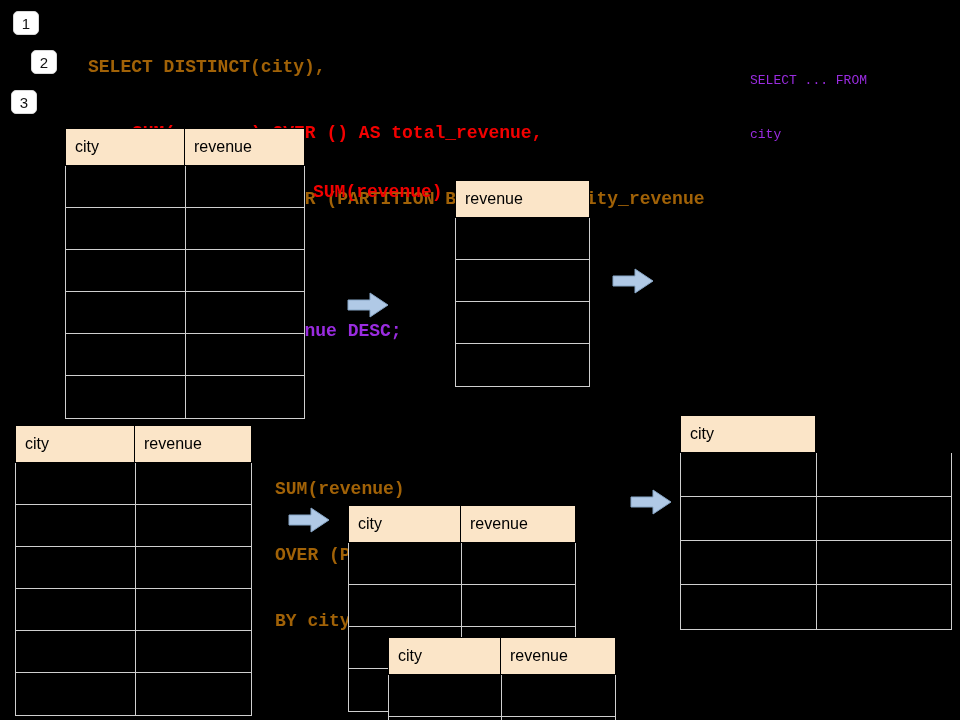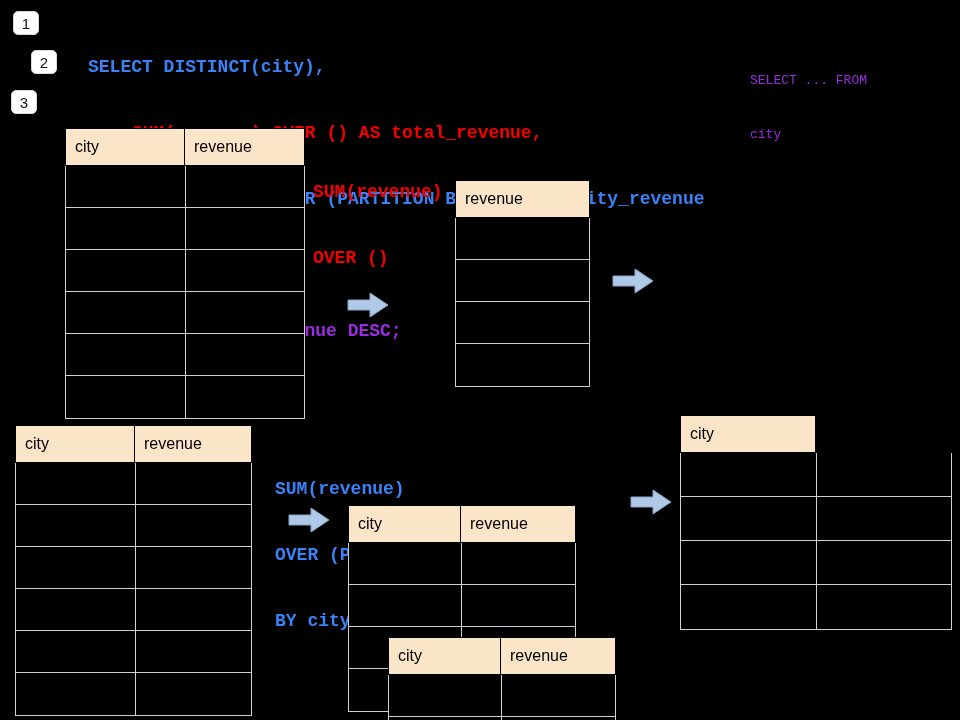--- a/index.html
+++ b/index.html
@@ -9,21 +9,21 @@
   }
   .abs{position:absolute;}
   .code{
     font-family:"Liberation Mono","DejaVu Sans Mono",monospace;
     font-weight:bold;font-size:18px;line-height:22px;white-space:pre;
   }
   .small-code{
     font-family:"Liberation Mono","DejaVu Sans Mono",monospace;
     font-weight:normal;font-size:13px;line-height:18px;white-space:pre;
   }
-  .c-green{color:#3b82f6}
+  .c-green{color:#a16207}
   .c-red{color:#f40000}
   .c-purple{color:#9a2ce0}
   .ind1{padding-left:22px}
   .ind2{padding-left:44px}
   .badge{
     position:absolute;width:26px;height:24px;background:#ffffff;border:1px solid #d8d8d8;
     border-radius:5px;color:#111;display:flex;align-items:center;justify-content:center;
     font-size:15px;box-sizing:border-box;
   }
   .table{position:absolute;}
@@ -57,21 +57,20 @@
   <div class="c-purple ind1">ORDER by city_revenue DESC;</div>
 </div>
 
 <div class="abs small-code c-purple" style="left:750px;top:36px">
   <div>SELECT ... FROM</div>
   <div>city</div>
 </div>
 
 <div class="abs code c-red" style="left:313px;top:137px">
   <div>SUM(revenue)</div>
-  <div>OVER ()</div>
 </div>
 
 <div class="abs code c-green" style="left:275px;top:434px">
   <div>SUM(revenue)</div>
   <div>OVER (PARTITION</div>
   <div>BY city)</div>
 </div>
 
 <div class="table" style="left:65px;top:128px;width:240px">
   <div class="thead">

